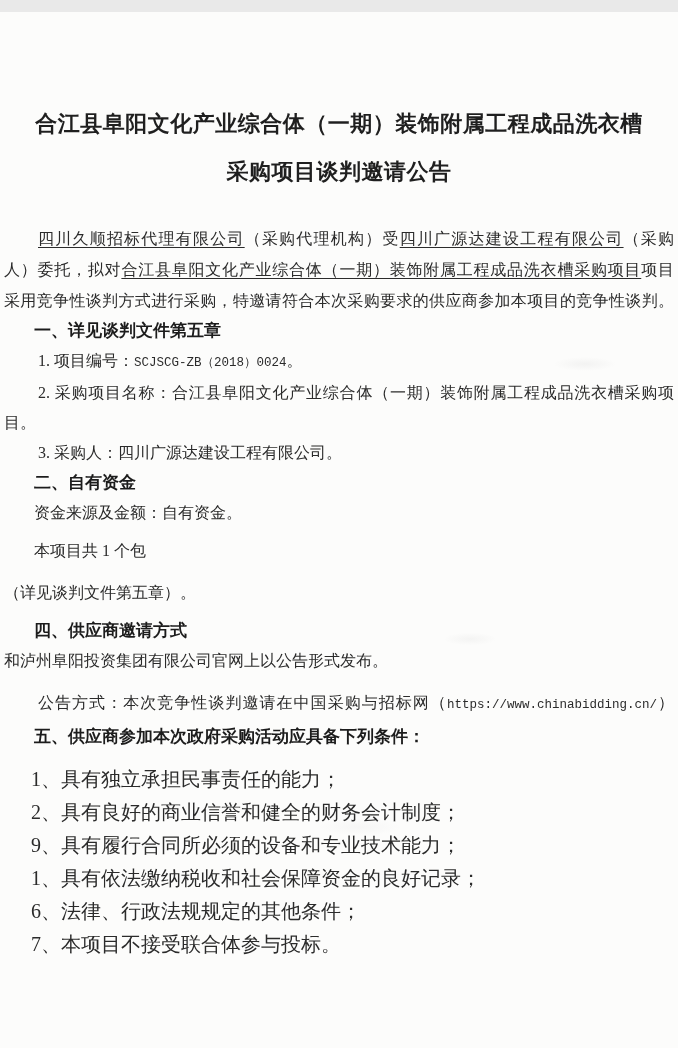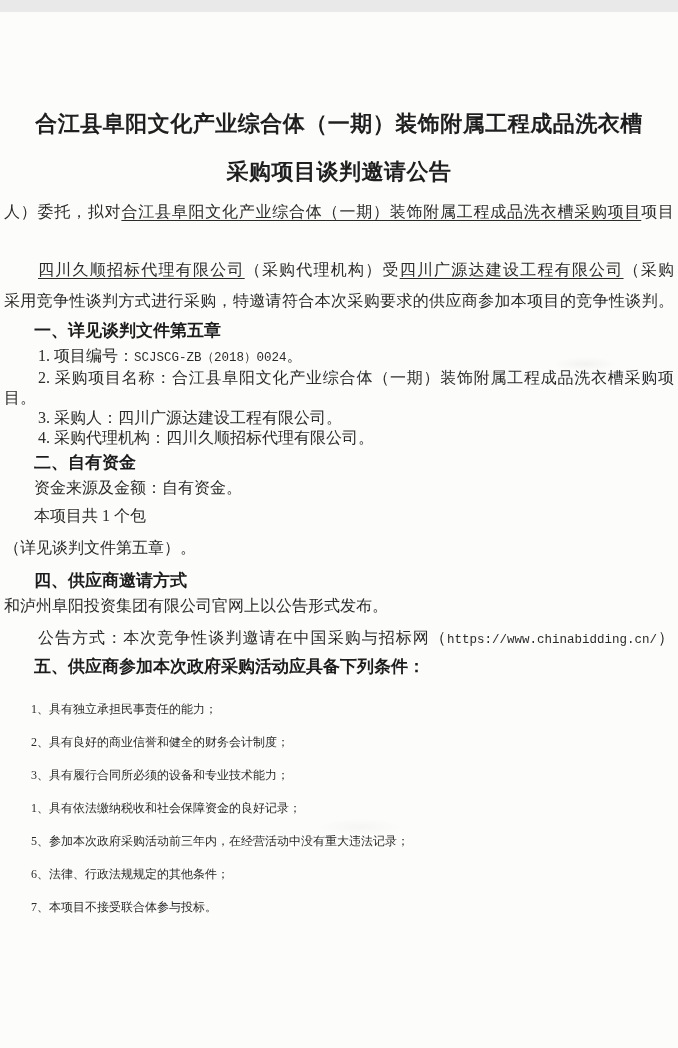--- a/index.html
+++ b/index.html
@@ -25,62 +25,60 @@
     font-size:22px;line-height:48px;color:#1f1f1f;letter-spacing:0.5px;
   }
   p,div{margin:0;}
   .ln{font-size:16px;line-height:31px;text-align:justify;text-align-last:justify;}
   .ind{text-indent:34px;}
   .h{
     font-family:"Liberation Sans","DejaVu Sans",sans-serif;
     font-weight:bold;font-size:17px;line-height:30px;
     padding-left:30px;color:#1c1c1c;
   }
-  .bl{font-size:16px;line-height:20px;}
+  .bl{font-size:16px;line-height:30px;}
   .jst{text-align:justify;}
   .jlast{text-align:justify;text-align-last:justify;}
   .pl30{padding-left:30px;}
-  .li{font-size:12px;line-height:33px;padding-left:27px;}
+  .li{font-size:20px;line-height:33px;padding-left:27px;}
   .u{text-decoration:underline;text-underline-offset:3px;text-decoration-thickness:1px;}
   .mono{font-family:"Liberation Mono","DejaVu Sans Mono",monospace;font-size:12.5px;}
   .mt27{margin-top:27px;} .mt10{margin-top:10px;} .mt8{margin-top:8px;}
   .mt12{margin-top:12px;} .mt2{margin-top:2px;} .mt11{margin-top:11px;}
 </style>
 </head>
 <body>
 
 <div class="page">
 
   <header>
     <div class="t1">合江县阜阳文化产业综合体（一期）装饰附属工程成品洗衣槽</div>
     <div class="t2">采购项目谈判邀请公告</div>
   </header>
 
+  <div class="ln ind mt27"><span class="u">四川久顺招标代理有限公司</span><span>（采购代理机构）受</span><span class="u">四川广源达建设工程有限公司</span><span>（采购</span></div>
   <div class="ln"><span>人）委托，拟对</span><span class="u">合江县阜阳文化产业综合体（一期）装饰附属工程成品洗衣槽采购项目</span><span>项目</span></div>
-  <div class="ln ind mt27"><span class="u">四川久顺招标代理有限公司</span><span>（采购代理机构）受</span><span class="u">四川广源达建设工程有限公司</span><span>（采购</span></div>
   <div class="ln"><span>采用竞争性谈判方式进行采购，特邀请符合本次采购要求的供应商参加本项目的竞争性谈判。</span></div>
 
   <div class="h">一、详见谈判文件第五章</div>
   <p class="bl ind"><span>1. 项目编号：</span><span class="mono">SCJSCG-ZB（2018）0024</span><span>。</span></p>
   <p class="bl ind jst">2. 采购项目名称：合江县阜阳文化产业综合体（一期）装饰附属工程成品洗衣槽采购项目。</p>
   <p class="bl ind">3. 采购人：四川广源达建设工程有限公司。</p>
-  <p class="bl ind">4. 采购代理机构：四川久顺招标代理有限公司。</p>
 
   <div class="h">二、自有资金</div>
   <p class="bl pl30">资金来源及金额：自有资金。</p>
 
   <p class="bl pl30 mt8">本项目共 1 个包</p>
   <p class="bl mt12">（详见谈判文件第五章）。</p>
 
   <div class="h mt8">四、供应商邀请方式</div>
   <div class="bl"><span>和泸州阜阳投资集团有限公司官网上以公告形式发布。</span></div>
   <div class="bl ind jlast mt12"><span>公告方式：本次竞争性谈判邀请在中国采购与招标网（</span><span class="mono">https://www.chinabidding.cn/</span><span>）</span></div>
 
   <div class="h mt2">五、供应商参加本次政府采购活动应具备下列条件：</div>
   <div class="li mt11">1、具有独立承担民事责任的能力；</div>
   <div class="li">2、具有良好的商业信誉和健全的财务会计制度；</div>
-  <div class="li">3、具有履行合同所必须的设备和专业技术能力；</div>
+  <div class="li">9、具有履行合同所必须的设备和专业技术能力；</div>
   <div class="li">1、具有依法缴纳税收和社会保障资金的良好记录；</div>
-  <div class="li">5、参加本次政府采购活动前三年内，在经营活动中没有重大违法记录；</div>
   <div class="li">6、法律、行政法规规定的其他条件；</div>
   <div class="li">7、本项目不接受联合体参与投标。</div>
 
 </div>
 
 </body></html>

